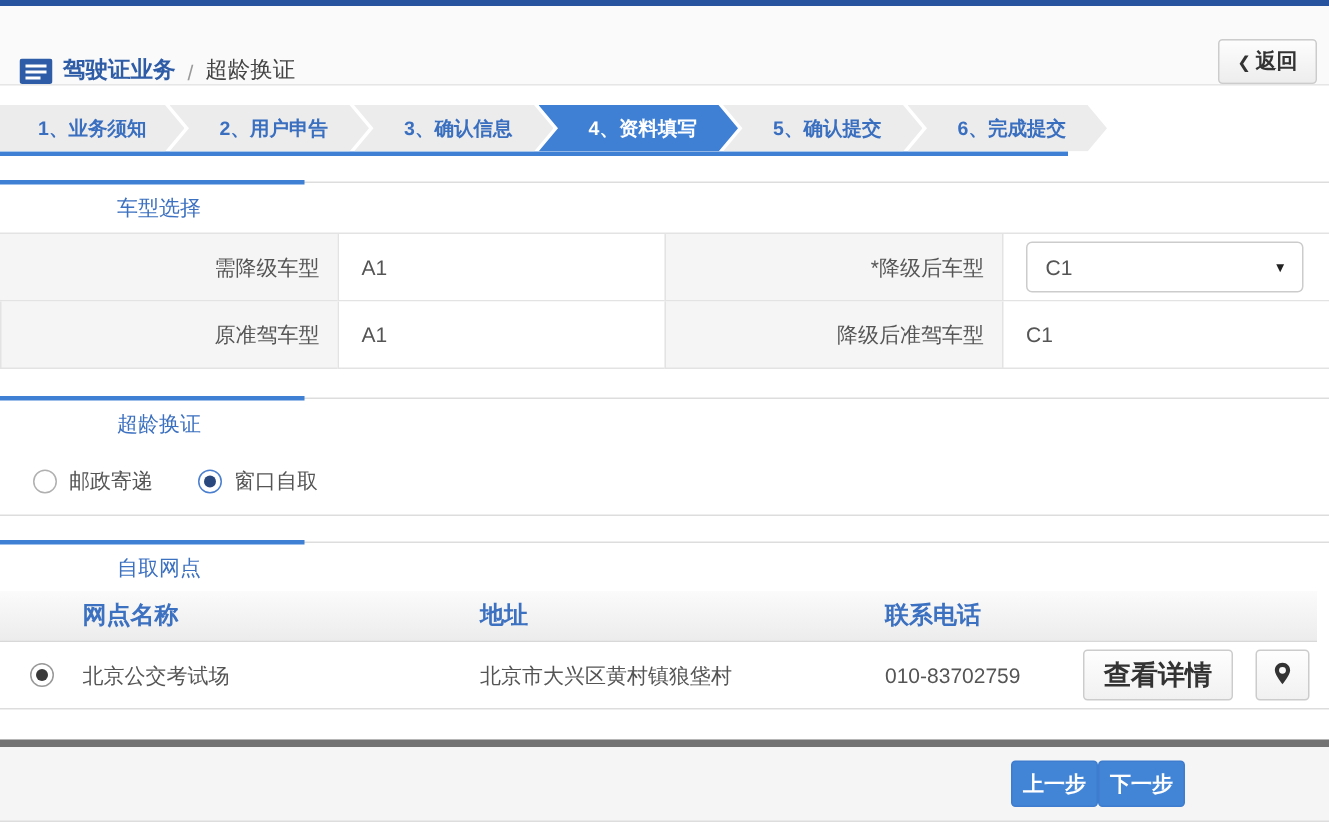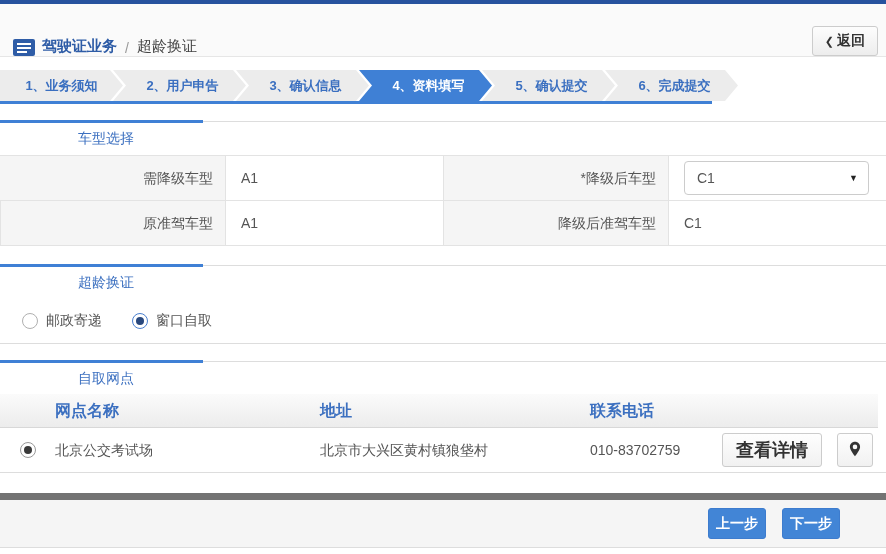--- a/index.html
+++ b/index.html
@@ -120,23 +120,23 @@
     cursor:pointer;font-family:inherit;
   }
   .pin-btn{
     width:36px;height:34px;margin-left:15px;border:1px solid #ccc;border-radius:3px;
     background:linear-gradient(#fefefe,#f1f1f1);cursor:pointer;
     display:flex;align-items:center;justify-content:center;padding:0;
   }
   
   .footer{
     position:absolute;top:493px;left:0;width:886px;height:55px;
-    background:#f5f5f5;border-top:7px solid #737373;border-bottom:1px solid #ddd;
+    background:#f5f5f5;border-top:5px solid #737373;border-bottom:1px solid #ddd;
     box-sizing:border-box;display:flex;align-items:center;justify-content:flex-end;
-    padding-right:46px;gap:16px;
+    padding-right:96px;
   }
   .nav-btn{
     width:58px;height:31px;border:1px solid #3d7cce;border-radius:3px;
     background:#4285d6;color:#fff;font-weight:bold;font-size:14px;cursor:pointer;
     font-family:inherit;line-height:29px;text-align:center;padding:0;
   }
 </style>
 </head>
 <body>
 

